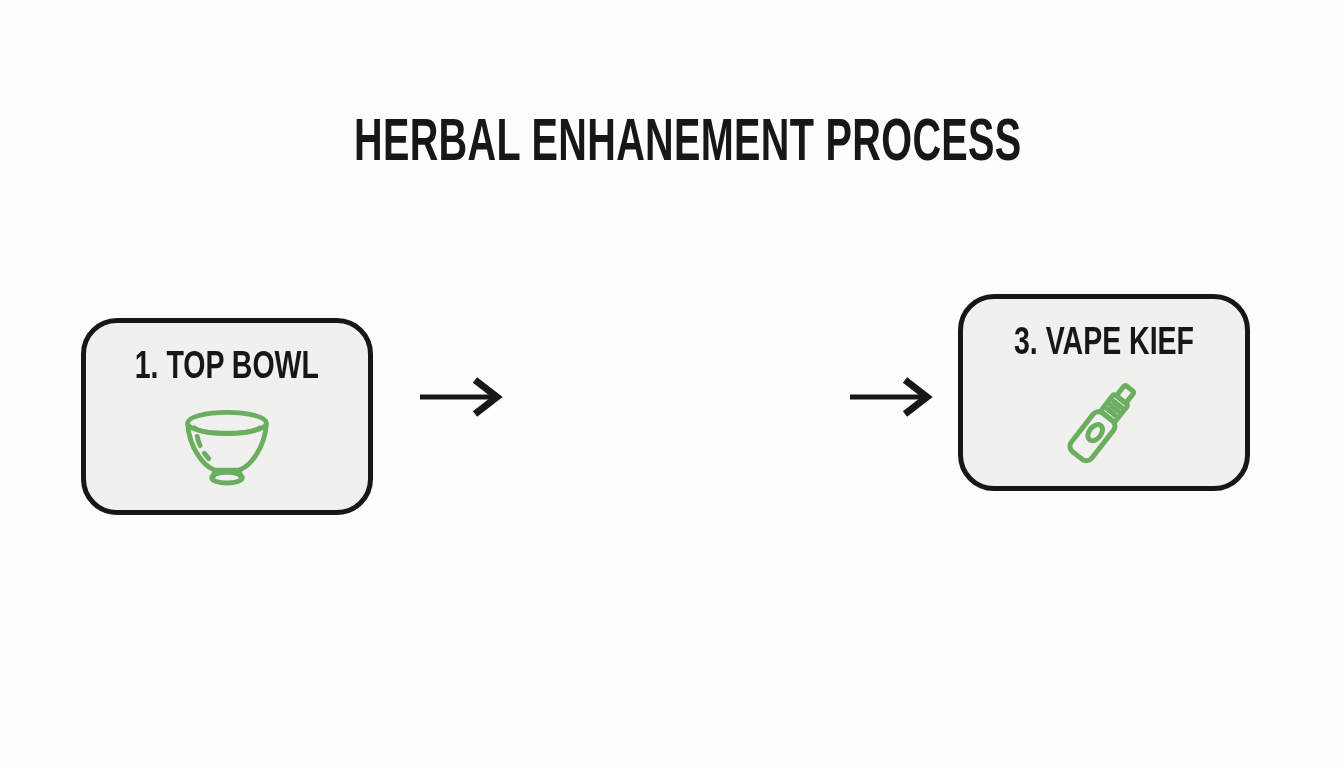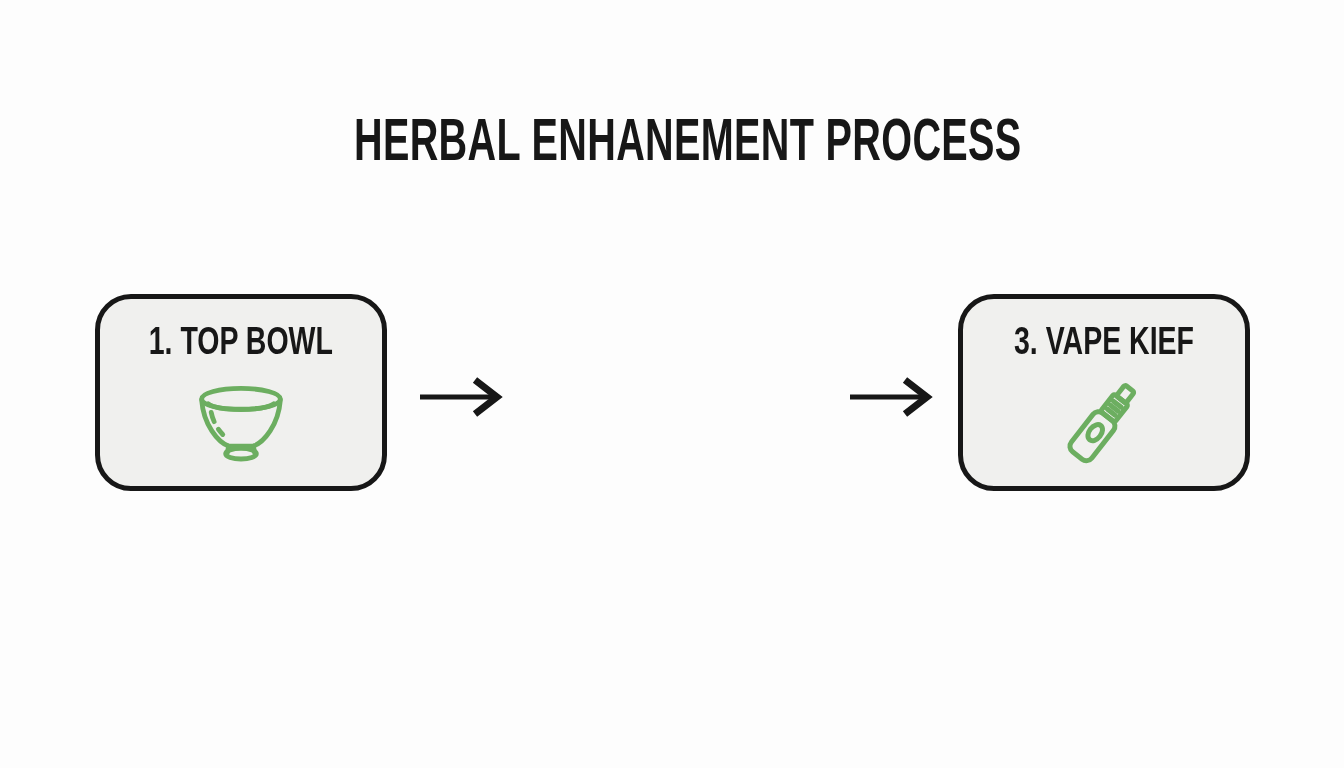--- a/index.html
+++ b/index.html
@@ -43,21 +43,21 @@
   }
 
   .card {
     position: absolute;
     top: 294px;
     width: 292px; height: 197px;
     background: var(--card-fill);
     border: 5px solid var(--ink);
     border-radius: 36px;
   }
-  .card-1 { left: 95px; }
+  .card-1 { left: 81px; margin-top: 24px; }
   .card-2 { left: 532px; }
   .card-3 { left: 958px; }
 
   .card-label {
     margin-top: 23px;
     text-align: center;
     font-size: 38px;
     font-weight: bold;
     color: var(--ink);
     line-height: 1;

